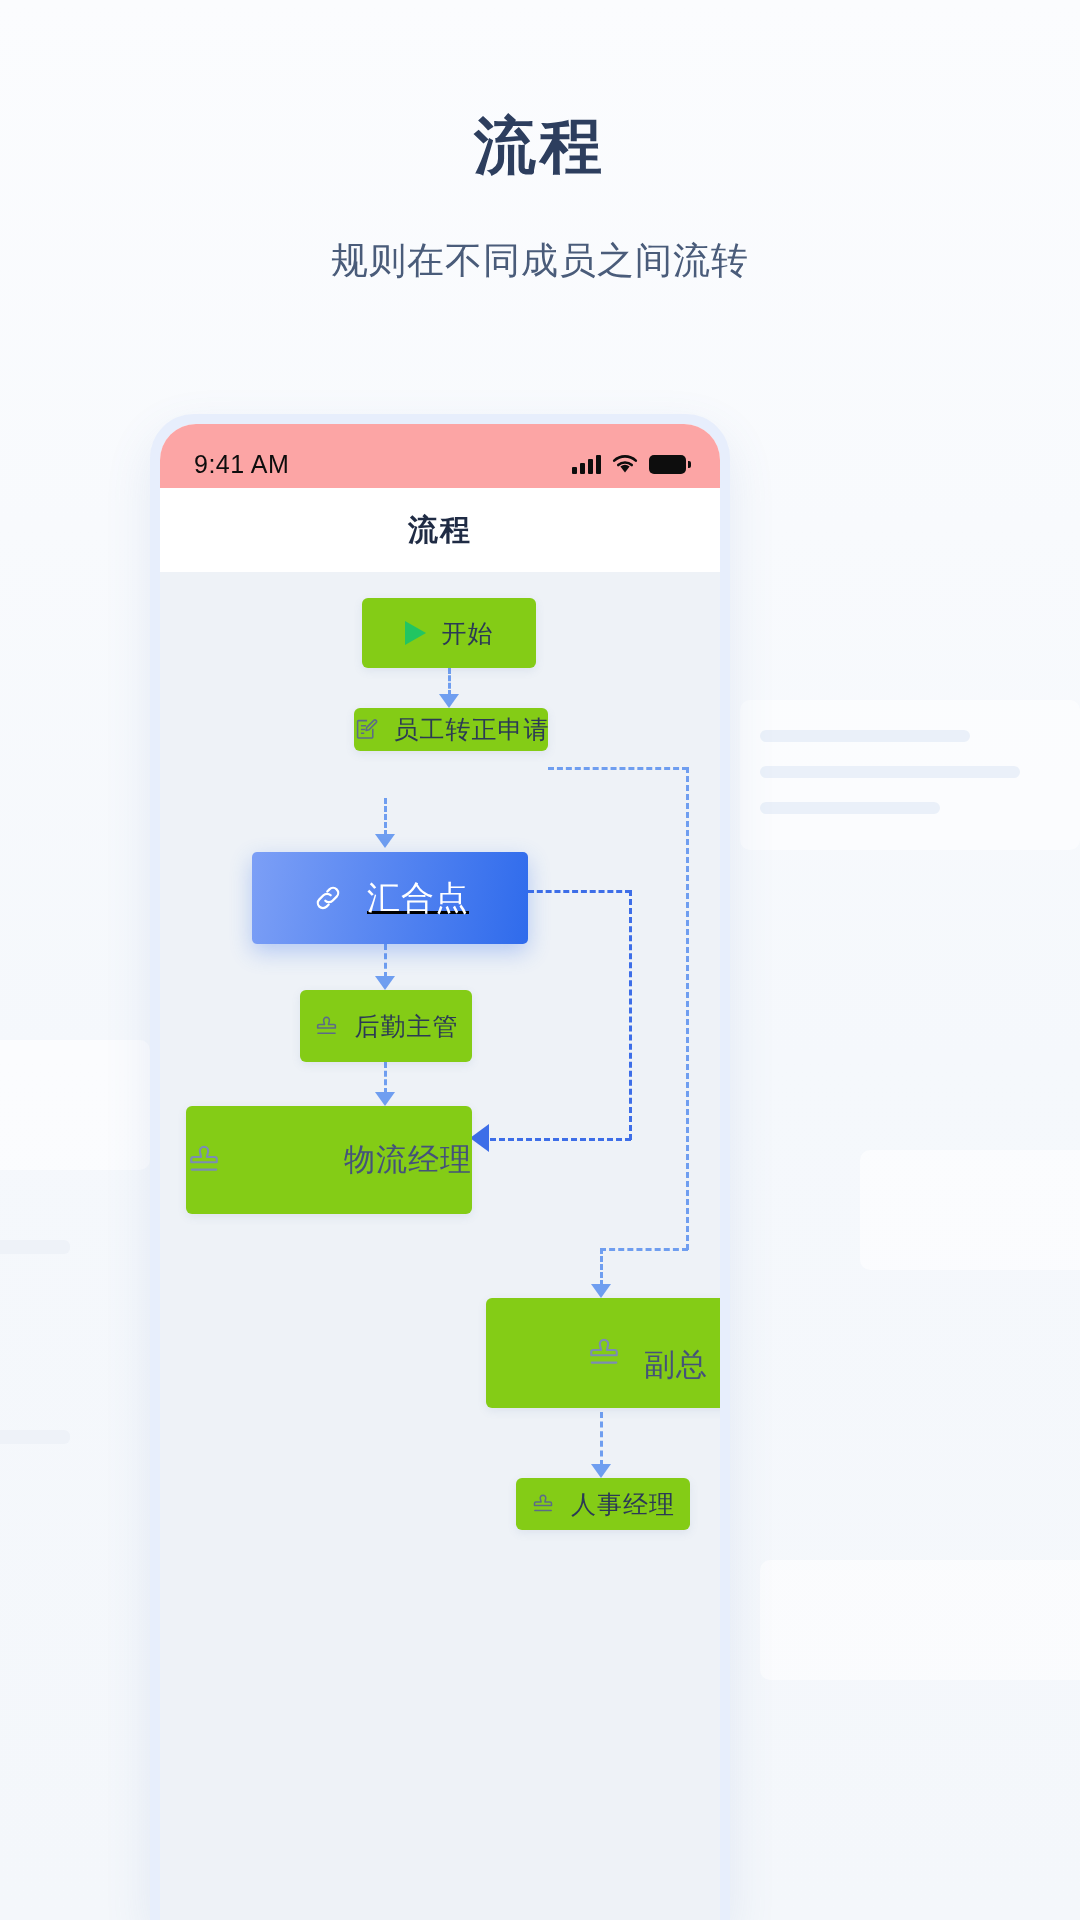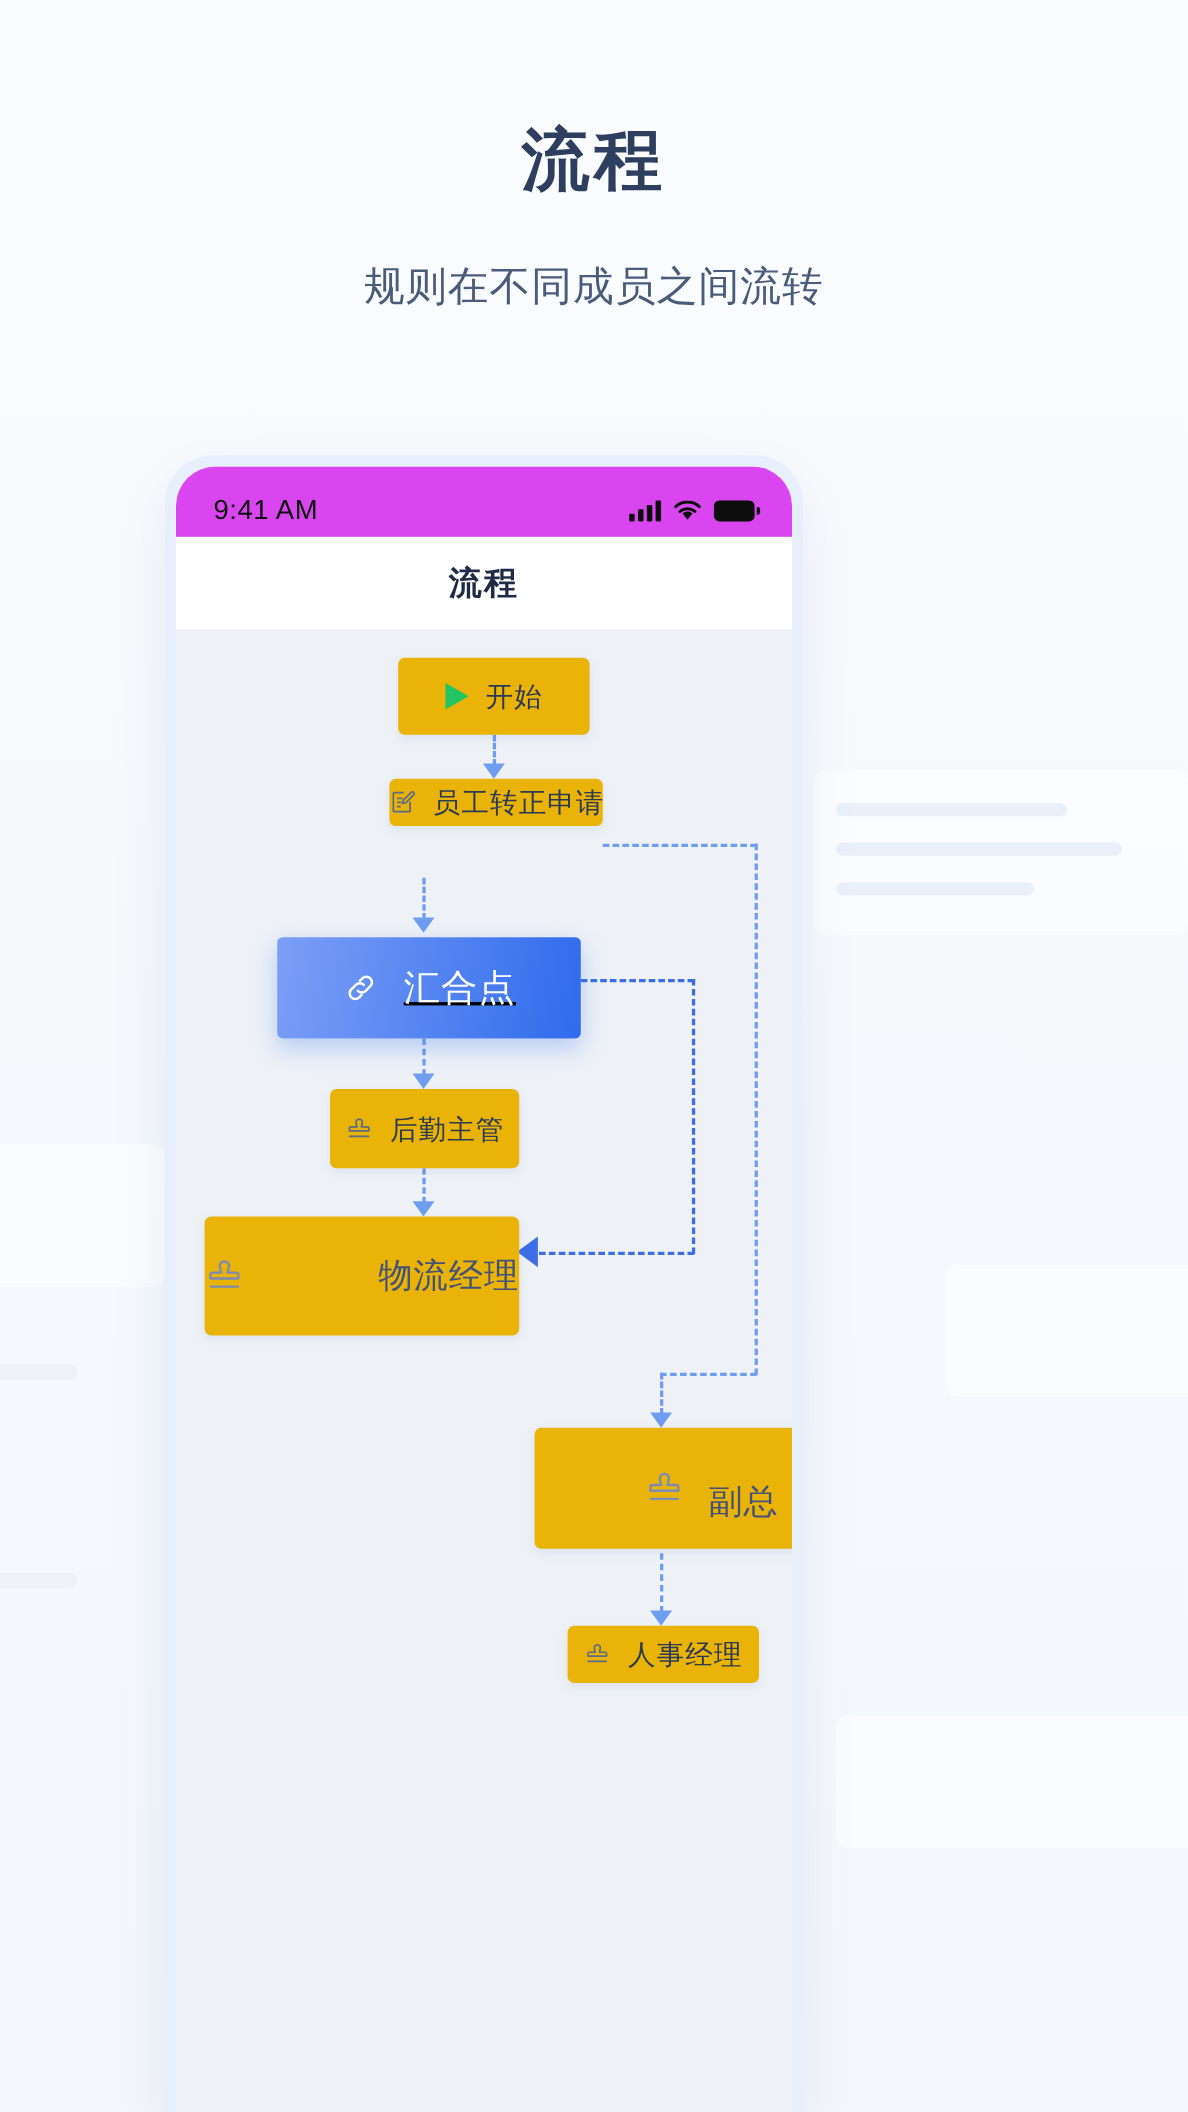--- a/index.html
+++ b/index.html
@@ -71,21 +71,21 @@
     border-radius: 36px 36px 0 0;
     overflow: hidden;
   }
   .statusbar {
     position: relative;
     height: 64px;
     display: flex;
     align-items: center;
     justify-content: space-between;
     padding: 16px 34px 0 34px;
-    background: #d946ef;
+    background: #fca5a5;
   }
   .status-time {
     font-size: 25px;
     color: #0d0d0d;
     letter-spacing: .5px;
   }
   .status-icons {
     display: flex;
     align-items: center;
     gap: 11px;
@@ -124,21 +124,21 @@
   .canvas {
     position: relative;
     height: calc(100% - 148px);
     background: #eef2f7;
     overflow: hidden;
   }
 
   
   .node {
     position: absolute;
-    background: #eab308;
+    background: #84cc16;
     border-radius: 6px;
     display: flex;
     align-items: center;
     justify-content: center;
     box-shadow: 0 3px 10px rgba(80,110,160,.10);
   }
   .node .label {
     font-size: 25px;
     color: #2b3a55;
     letter-spacing: 1px;

